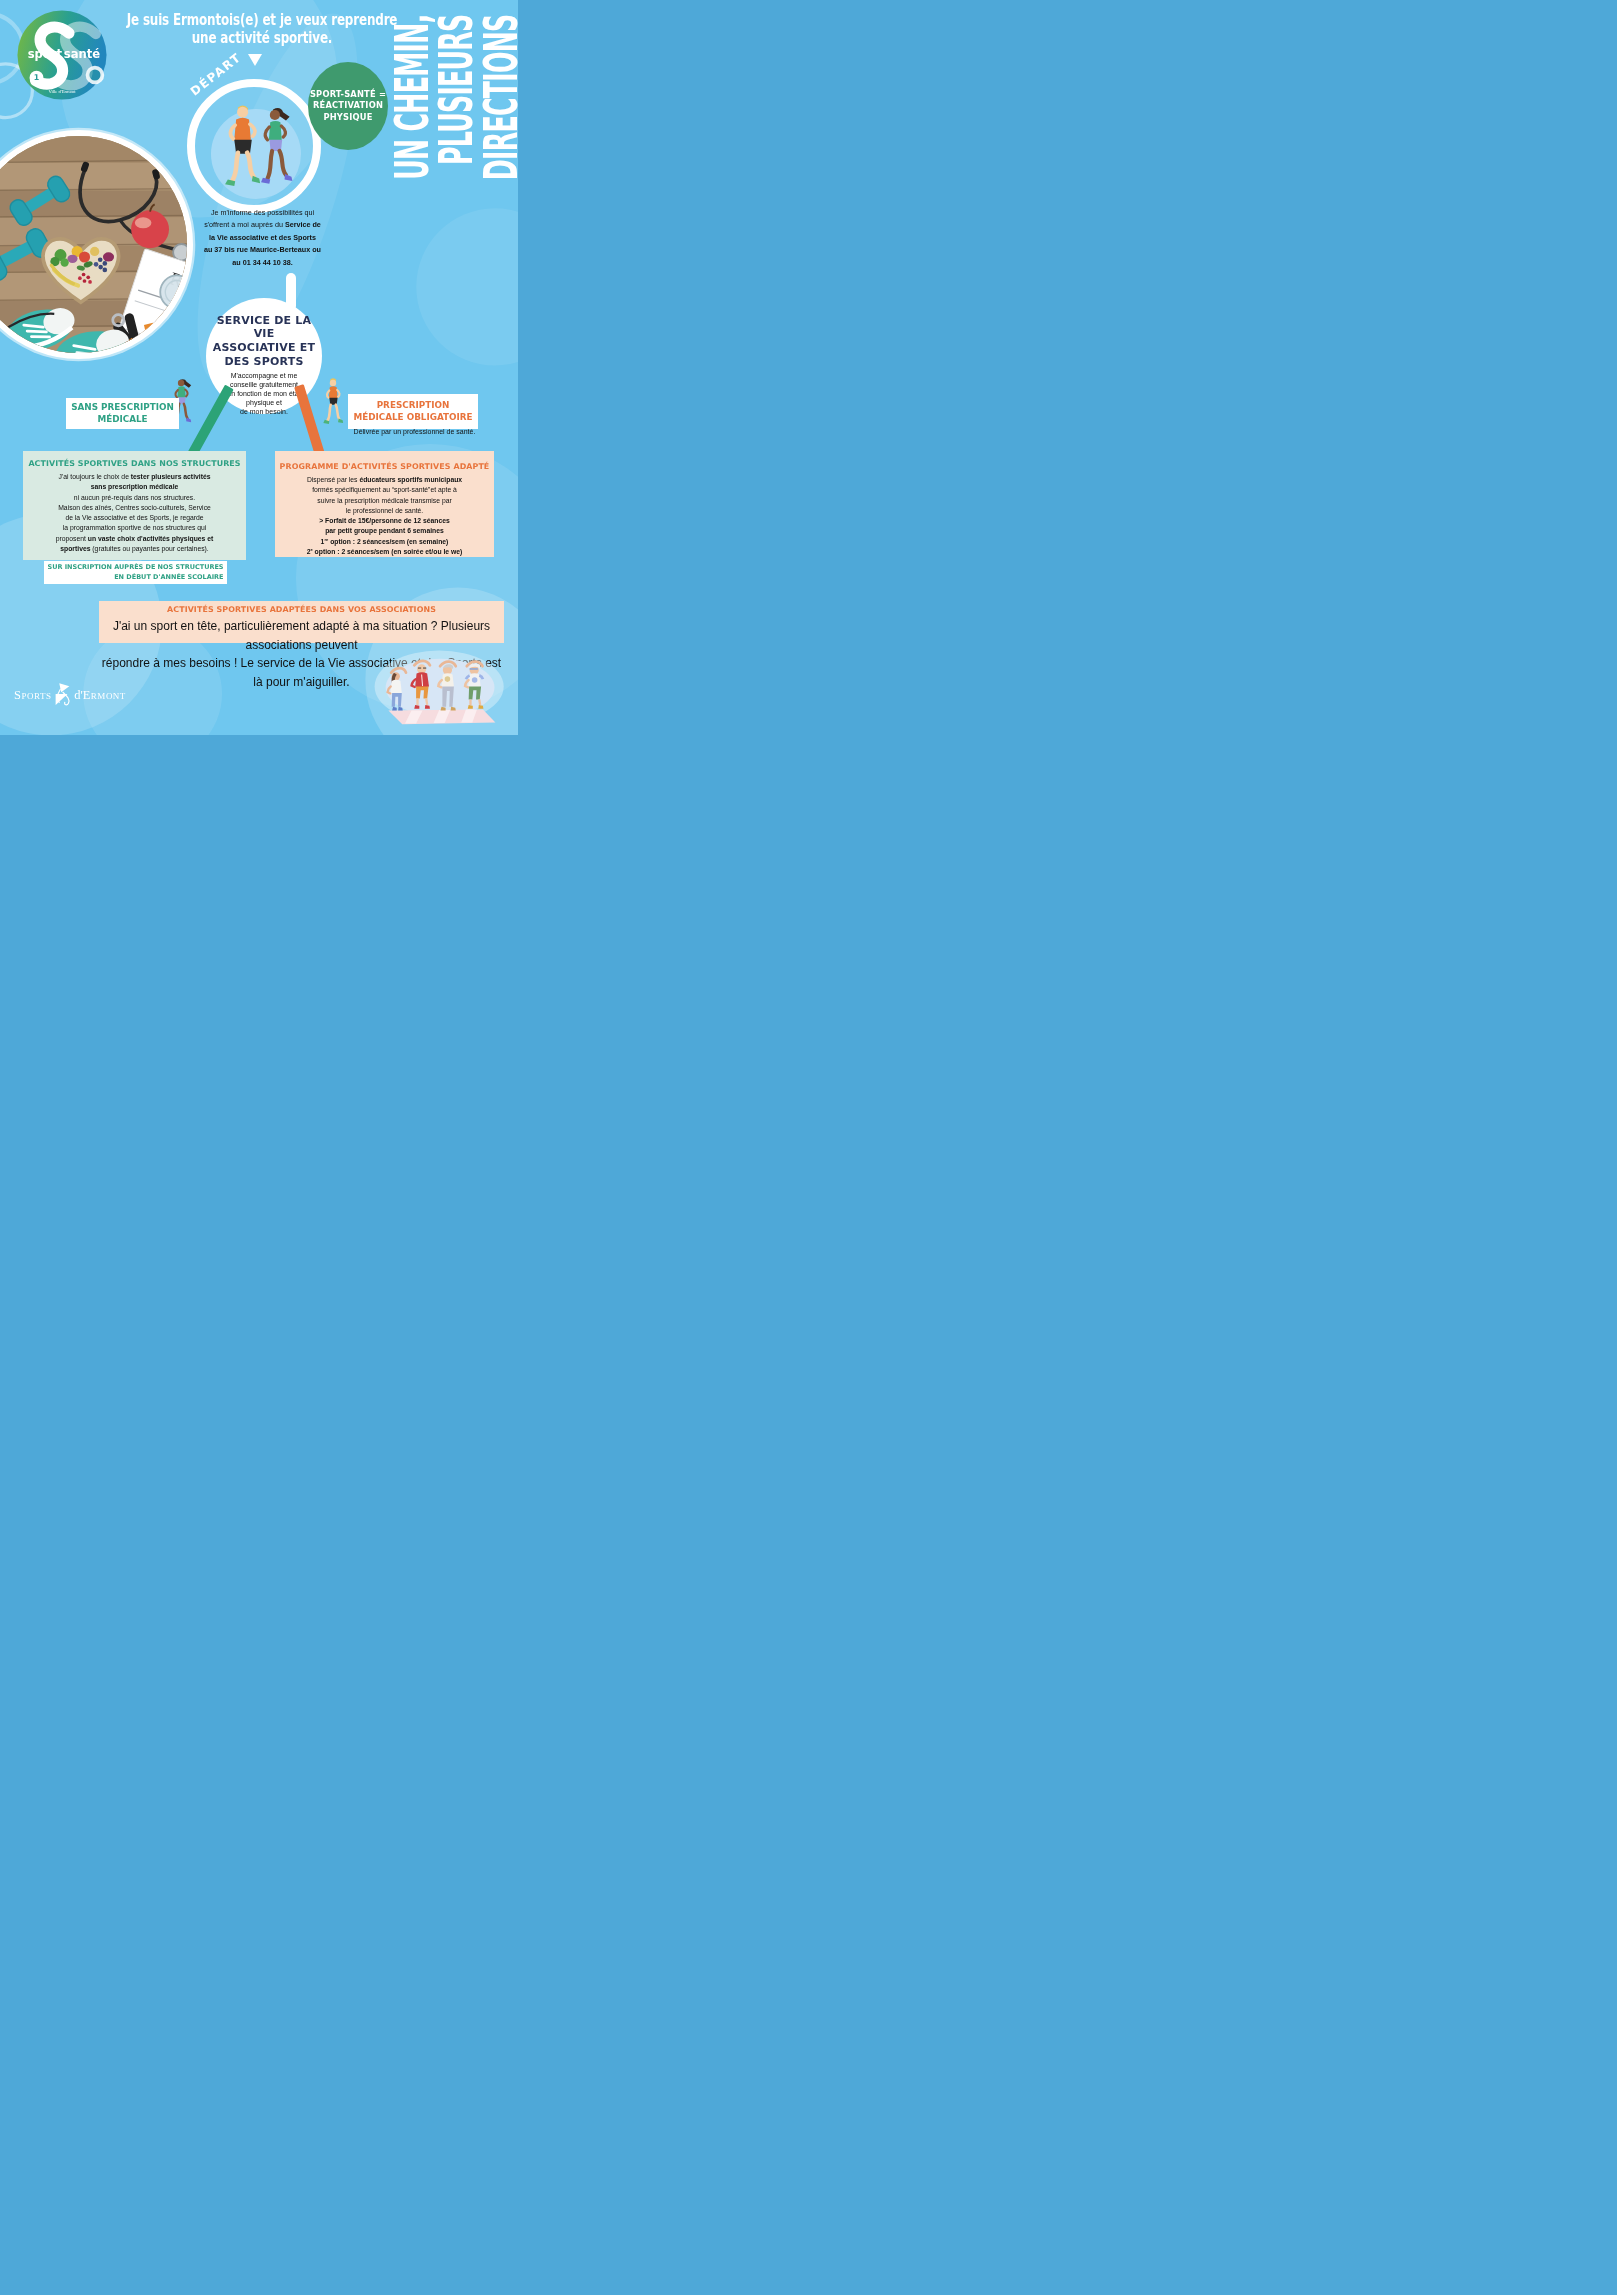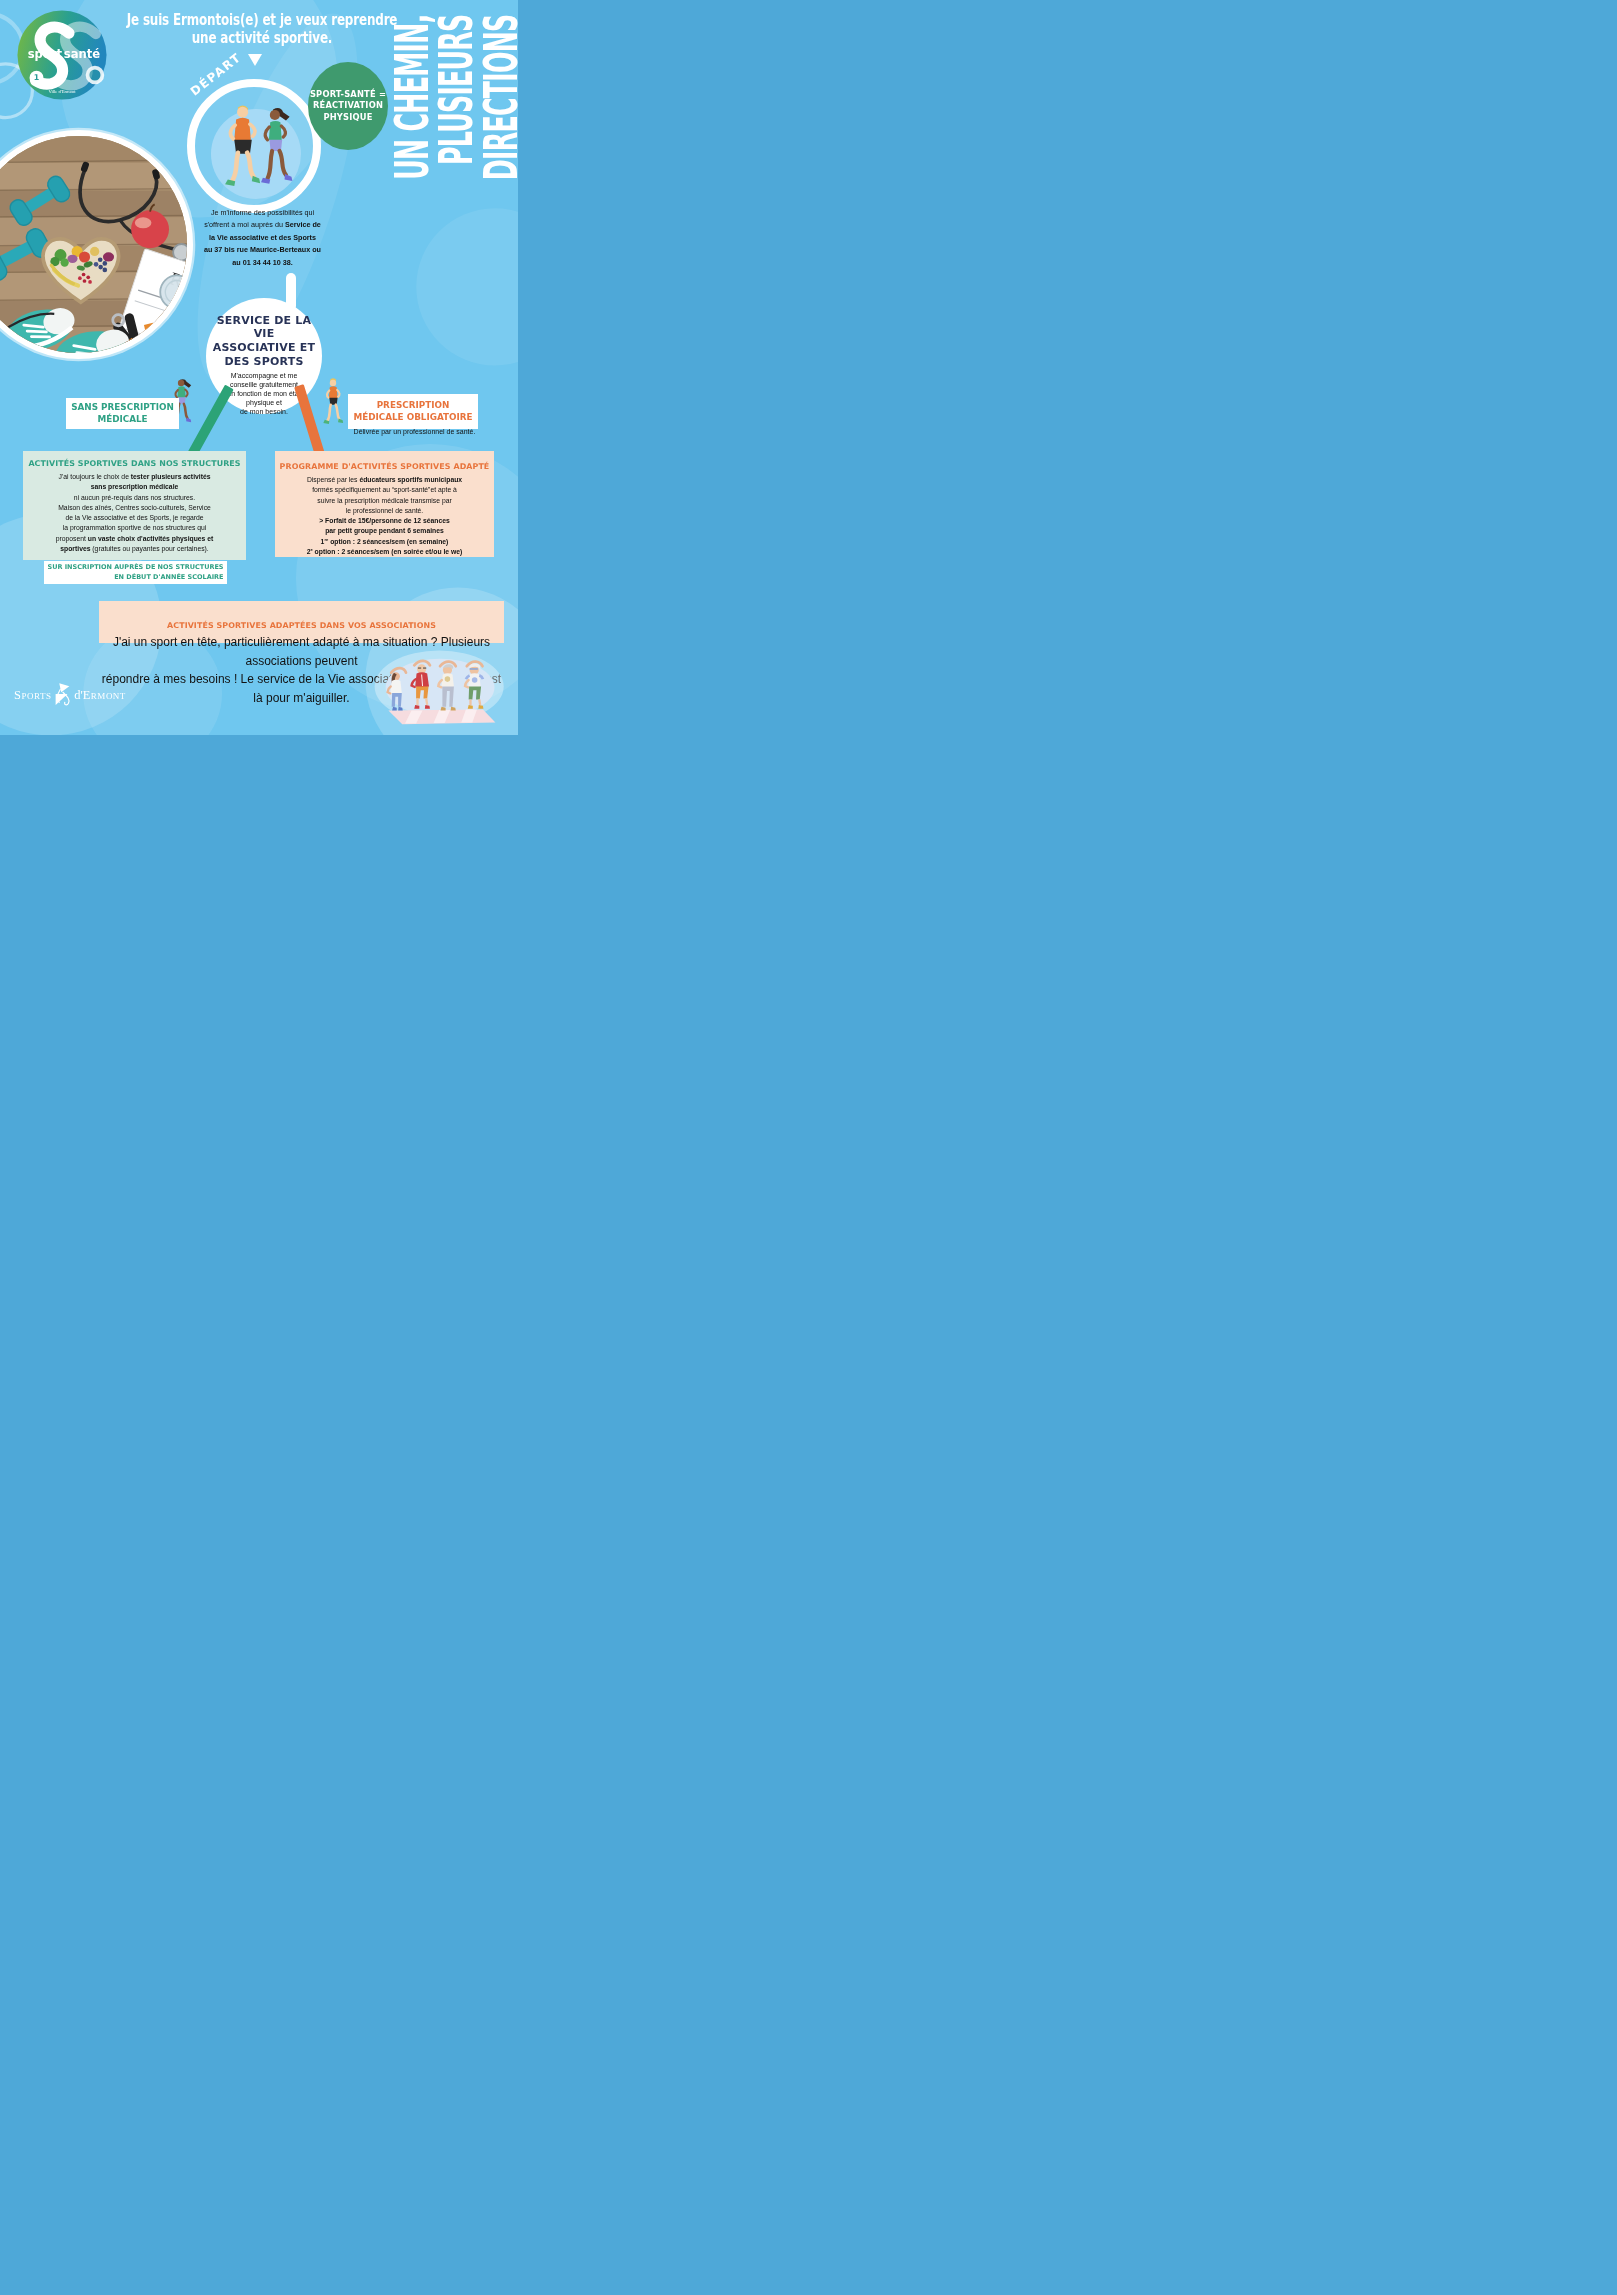--- a/index.html
+++ b/index.html
@@ -74,21 +74,21 @@
   .box-heading{font-weight:800;font-family:"DejaVu Sans",sans-serif;font-size:7.9px;
          letter-spacing:0.1px;line-height:1.2;}
   .box-body{color:#121212;font-size:6.8px;line-height:1.51;margin-top:3.7px;}
   .box-left{left:23px;top:451px;width:223px;height:109px;background:#d9eae2;padding-top:8px;}
   .box-left .box-heading{color:#2fa185;}
   .box-right{left:275px;top:451px;width:219px;height:106px;background:#fadfcd;padding-top:11px;}
   .box-right .box-heading{color:#e8743c;}
   .banner-left{left:44px;top:561px;width:183px;height:23px;background:#fff;color:#2fa185;
          display:flex;align-items:center;justify-content:center;text-align:right;
          font-weight:800;font-size:6.5px;line-height:1.5;font-family:"DejaVu Sans",sans-serif;}
-  .box-bottom{left:99px;top:601px;width:405px;height:42px;background:#fadfcd;padding-top:20px;}
+  .box-bottom{left:99px;top:601px;width:405px;height:42px;background:#fadfcd;padding-top:4px;}
   .box-bottom .box-heading{color:#e8743c;}
   .box-bottom .box-body{font-size:12px;line-height:1.55;margin-top:2.8px;}
 
   
   .vertical-banner{left:285px;top:139px;width:342px;height:93px;transform:rotate(-90deg);
          display:flex;align-items:center;justify-content:flex-end;}
   .vertical-banner-text{color:#fff;font-weight:800;font-size:46px;line-height:.97;
          text-align:right;transform:scaleX(.55);transform-origin:right center;
          font-family:"DejaVu Sans",sans-serif;letter-spacing:-1.4px;}
 

